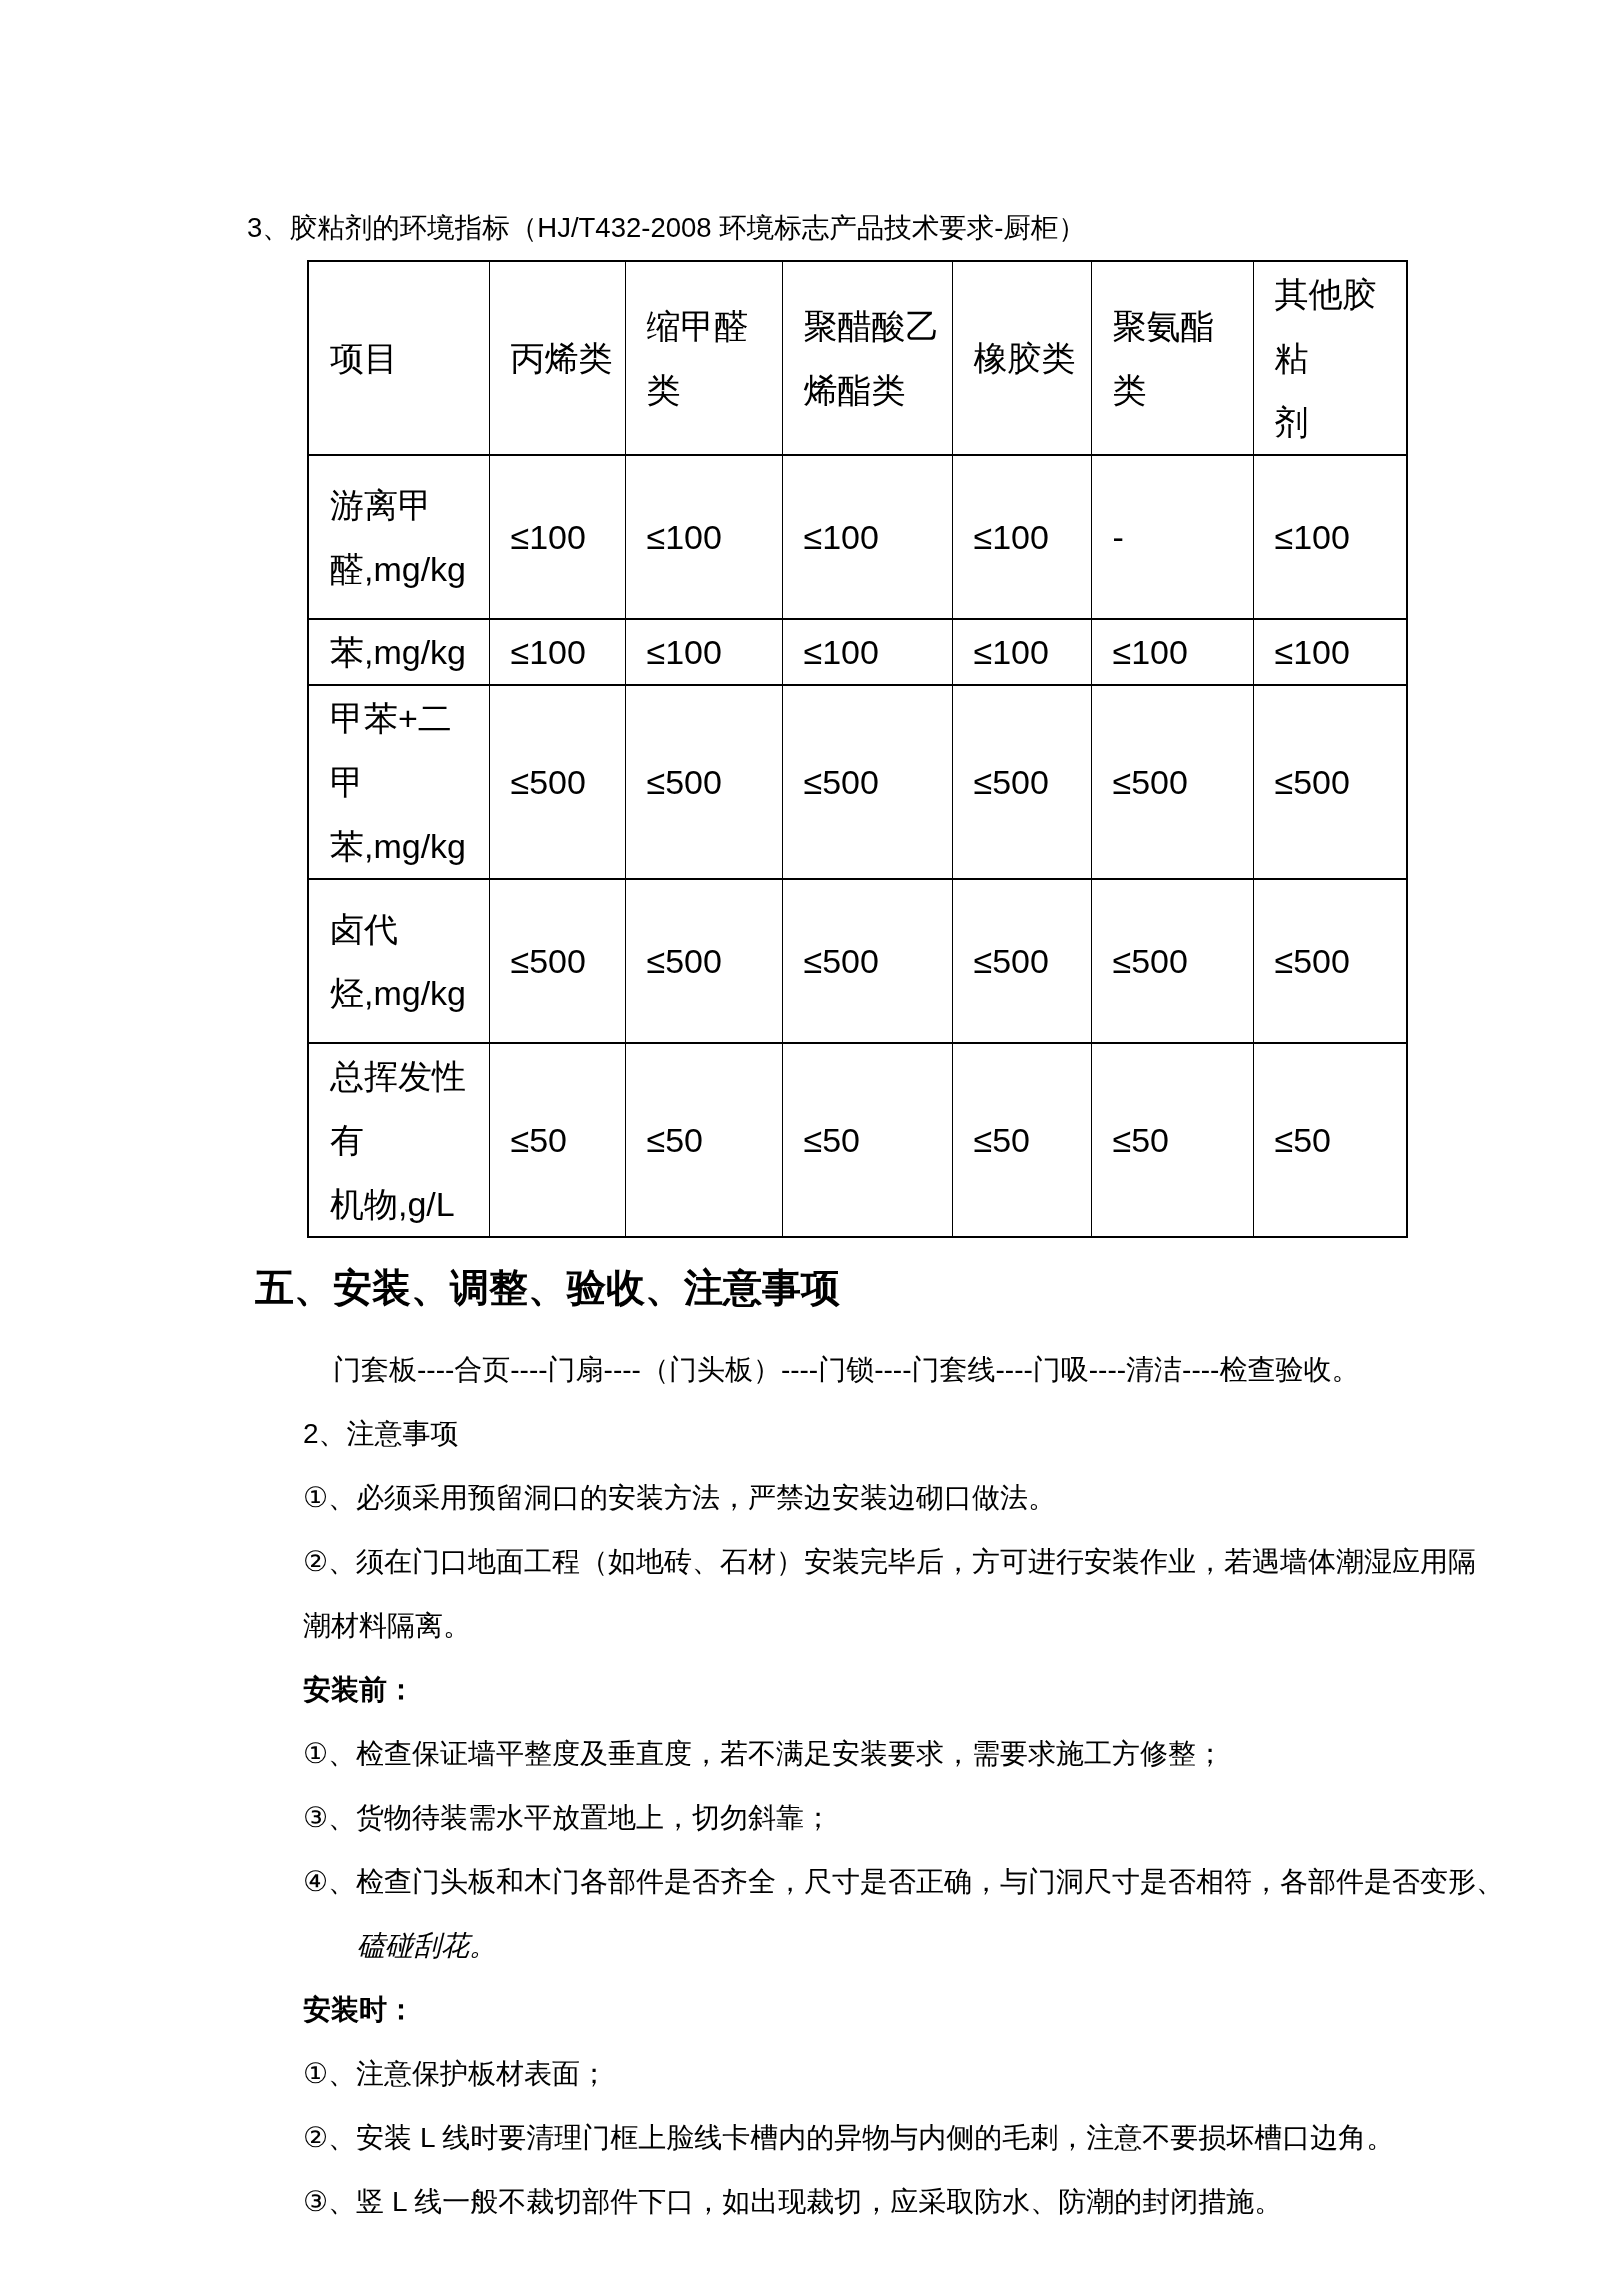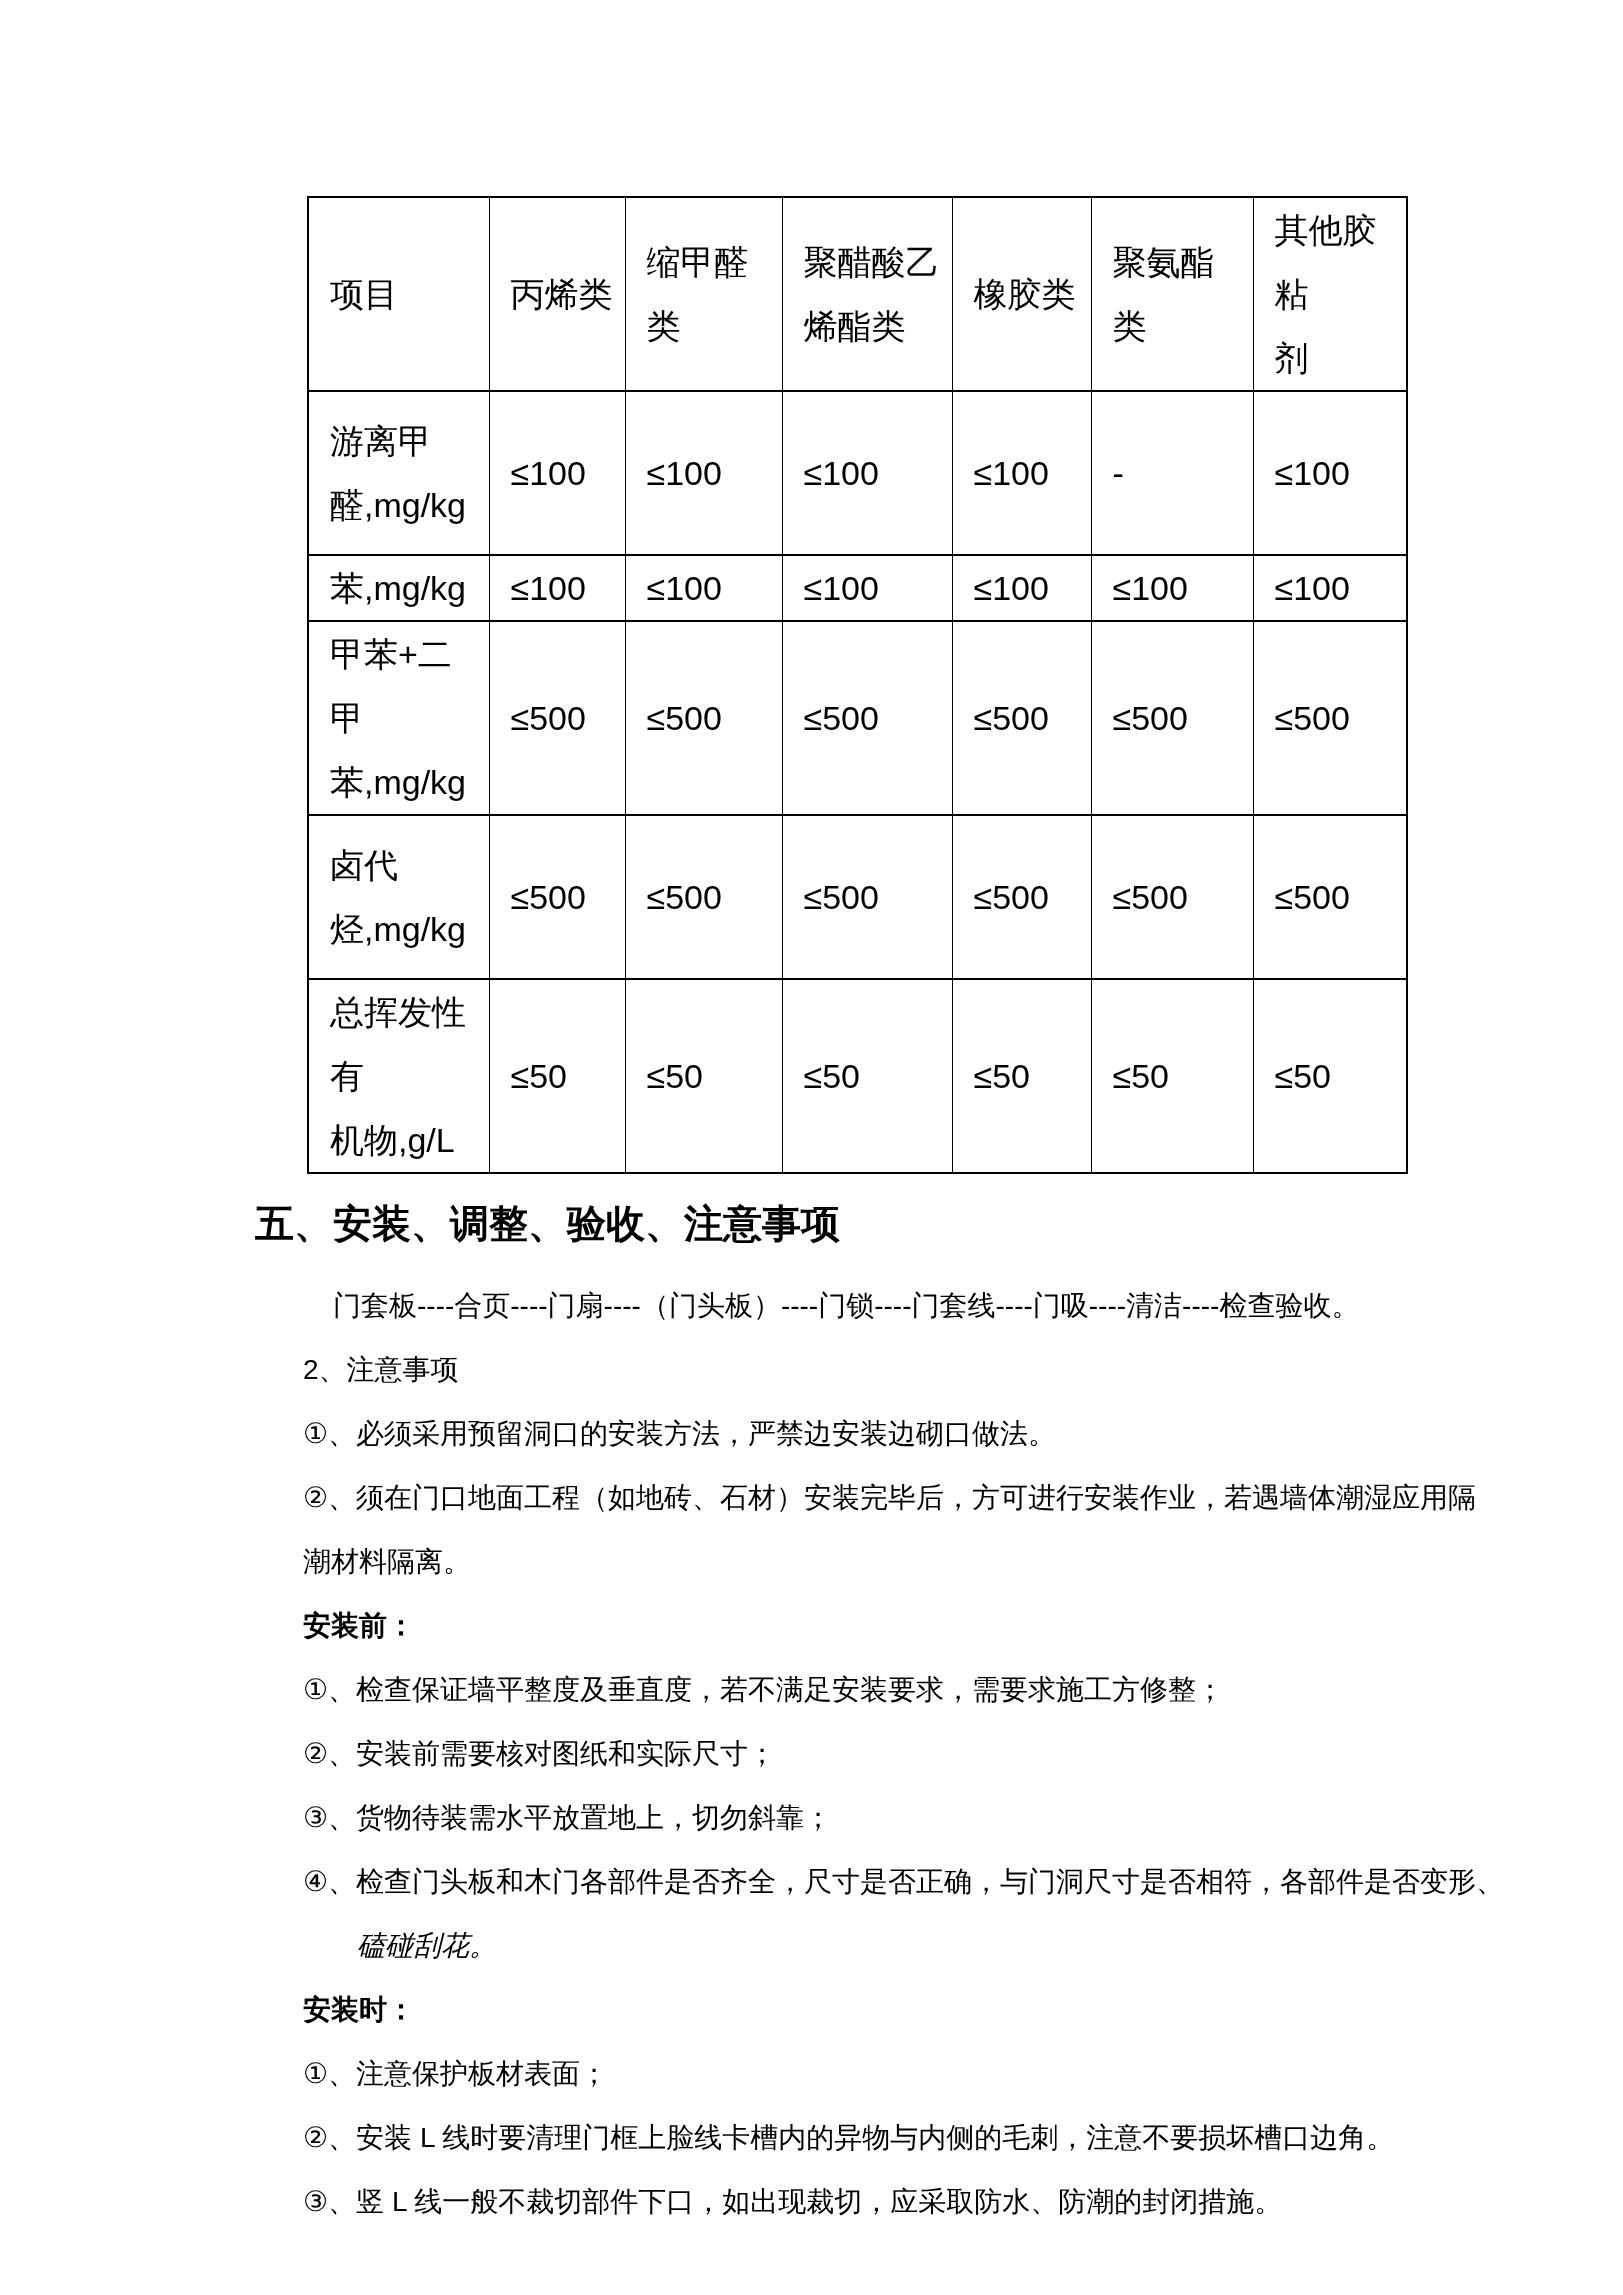--- a/index.html
+++ b/index.html
@@ -62,20 +62,21 @@
   .ind-a    { padding-left: 56px; }
   .ind-flow { padding-left: 86px; }
   .ind-cont { padding-left: 110px; font-style: italic; }
   .bold     { font-weight: bold; }
 </style>
 </head>
 <body>
 
 <div class="page">
 
+  <p class="h3">3、胶粘剂的环境指标（HJ/T432-2008 环境标志产品技术要求-厨柜）</p>
 
   <table class="envtbl">
     <colgroup>
       <col style="width:181px">
         <col style="width:136px">
         <col style="width:157px">
       <col style="width:170px">
         <col style="width:139px">
         <col style="width:162px">
         <col style="width:154px">
@@ -147,21 +148,20 @@
   <p class="h5">五、安装、调整、验收、注意事项</p>
 
   <div class="lines">
     <p class="ln ind-flow">门套板----合页----门扇----（门头板）----门锁----门套线----门吸----清洁----检查验收。</p>
     <p class="ln ind-a">2、注意事项</p>
     <p class="ln ind-a">①、必须采用预留洞口的安装方法，严禁边安装边砌口做法。</p>
     <p class="ln ind-a">②、须在门口地面工程（如地砖、石材）安装完毕后，方可进行安装作业，若遇墙体潮湿应用隔</p>
     <p class="ln ind-a">潮材料隔离。</p>
     <p class="ln ind-a bold">安装前：</p>
     <p class="ln ind-a">①、检查保证墙平整度及垂直度，若不满足安装要求，需要求施工方修整；</p>
-    <p class="ln ind-a">②、安装前需要核对图纸和实际尺寸；</p>
     <p class="ln ind-a">③、货物待装需水平放置地上，切勿斜靠；</p>
     <p class="ln ind-a">④、检查门头板和木门各部件是否齐全，尺寸是否正确，与门洞尺寸是否相符，各部件是否变形、</p>
     <p class="ln ind-cont">磕碰刮花。</p>
     <p class="ln ind-a bold">安装时：</p>
     <p class="ln ind-a">①、注意保护板材表面；</p>
     <p class="ln ind-a">②、安装 L 线时要清理门框上脸线卡槽内的异物与内侧的毛刺，注意不要损坏槽口边角。</p>
     <p class="ln ind-a">③、竖 L 线一般不裁切部件下口，如出现裁切，应采取防水、防潮的封闭措施。</p>
   </div>
 
 </div>

